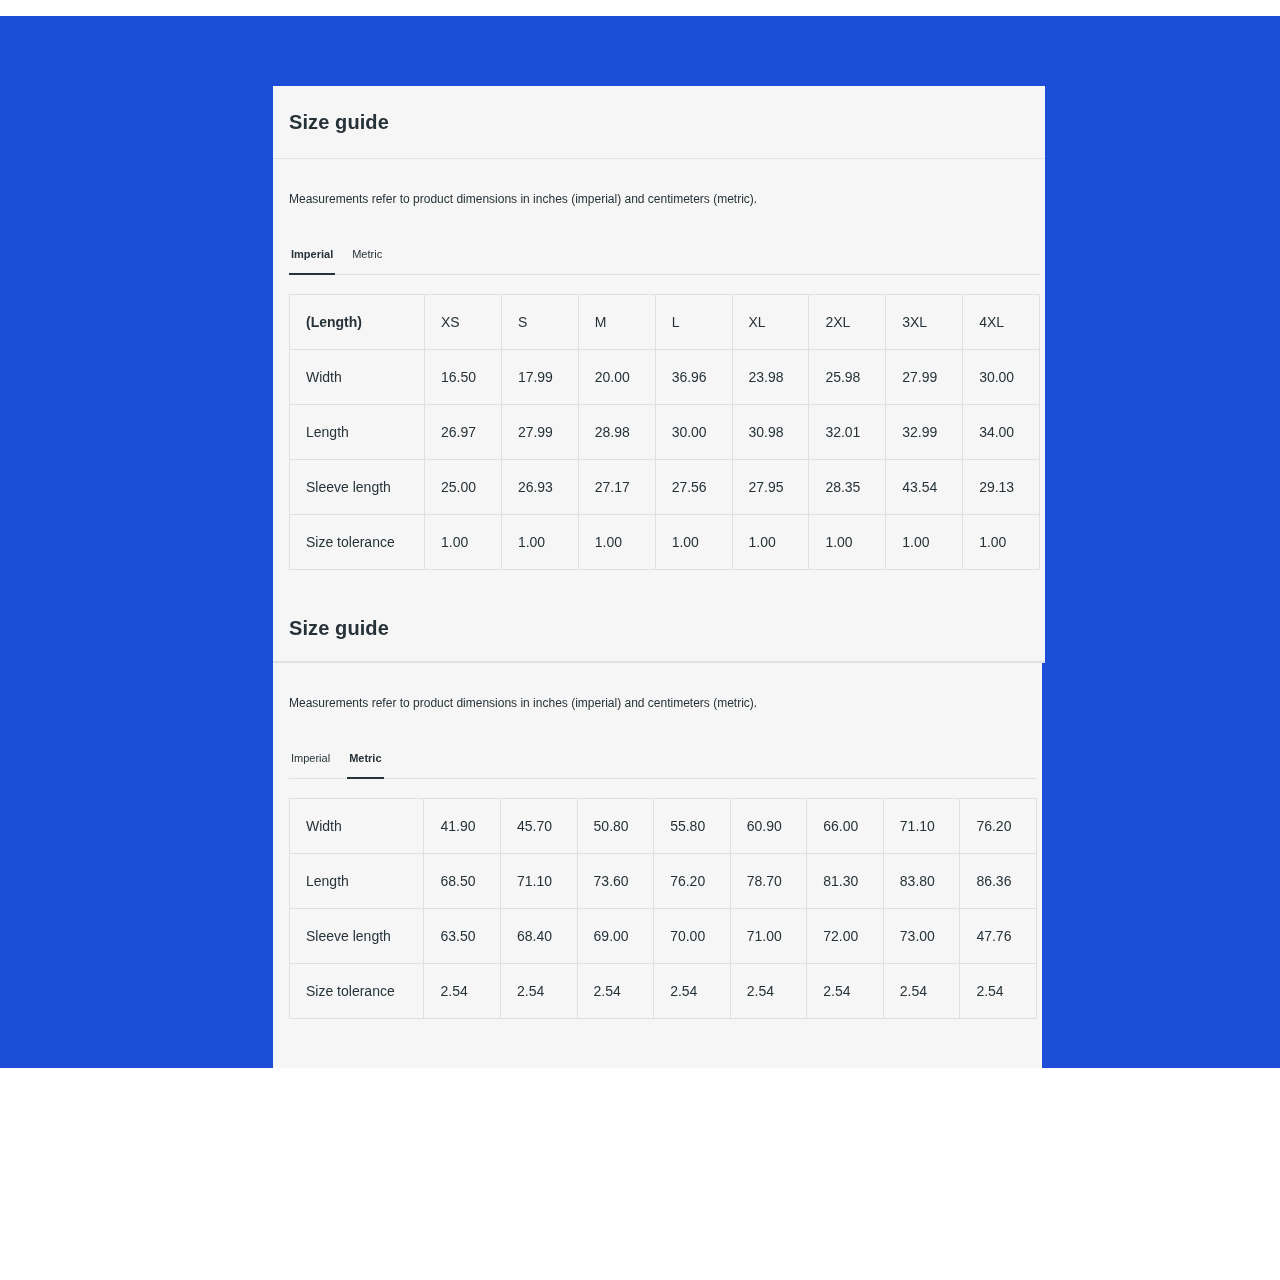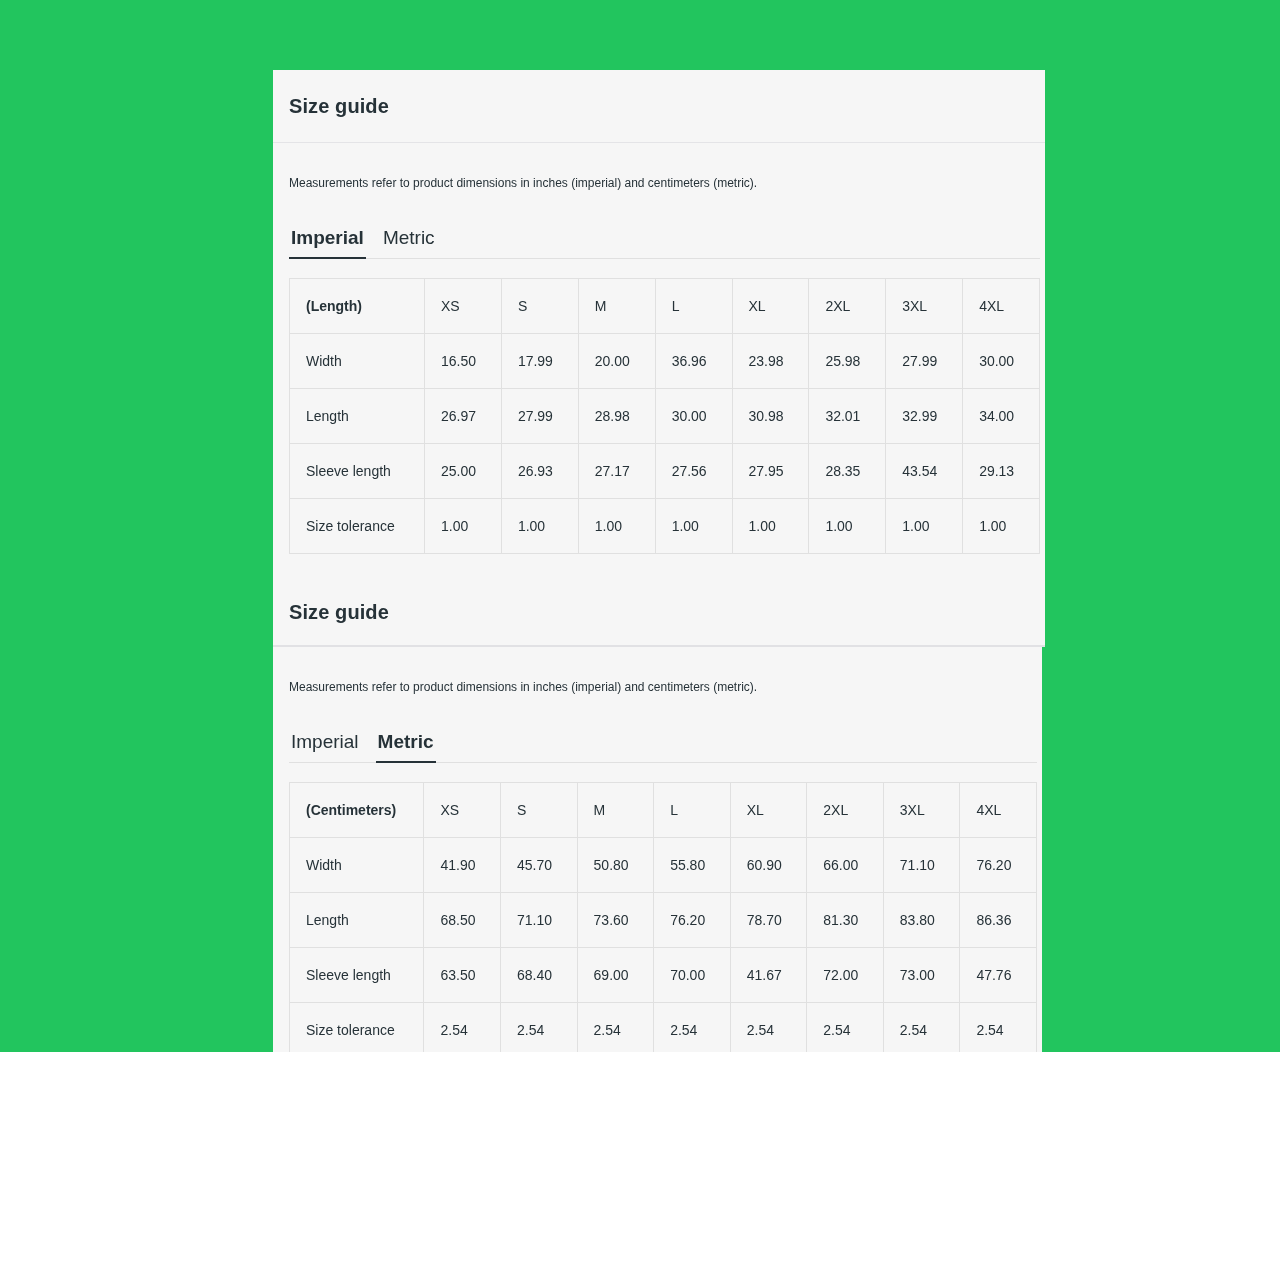--- a/index.html
+++ b/index.html
@@ -6,22 +6,23 @@
     margin: 0;
     padding: 0;
     background: #ffffff;
     font-family: "Liberation Sans", sans-serif;
     color: #263238;
   }
   .stage {
     position: relative;
     width: 1280px;
     height: 1052px;
-    background: #22c55e;
+    background: #1d4ed8;
     overflow: hidden;
+    margin-top: 16px;
   }
   .card {
     position: absolute;
     left: 273px;
     background: #f6f6f6;
     box-sizing: border-box;
   }
   .card-a { top: 70px; width: 772px; height: 575px; }
   .card-divider {
     position: absolute;
@@ -63,21 +64,21 @@
     line-height: 18px;
   }
   .tabs {
     margin-top: 29px;
     border-bottom: 1px solid #e0e0e0;
     display: flex;
     gap: 15px;
   }
   .tab {
     padding: 8px 2px 10px 2px;
-    font-size: 19px;
+    font-size: 11px;
     line-height: 18px;
     cursor: pointer;
   }
   .tab.active {
     font-weight: bold;
     border-bottom: 2px solid #263238;
     margin-bottom: -1px;
   }
 
   .size-table {
@@ -183,31 +184,20 @@
 
   <div class="card card-b">
     <div class="section-body">
       <div class="description">Measurements refer to product dimensions in inches (imperial) and centimeters (metric).</div>
       <div class="tabs">
         <div class="tab">Imperial</div>
         <div class="tab active">Metric</div>
       </div>
       <table class="size-table">
         <tbody>
-            <tr>
-          <th class="unit unit-col">(Centimeters)</th>
-          <th>XS</th>
-          <th>S</th>
-          <th>M</th>
-          <th>L</th>
-          <th>XL</th>
-          <th>2XL</th>
-          <th>3XL</th>
-          <th>4XL</th>
-        </tr>
         <tr>
           <td class="unit-col">Width</td>
           <td>41.90</td>
           <td>45.70</td>
           <td>50.80</td>
           <td>55.80</td>
           <td>60.90</td>
           <td>66.00</td>
           <td>71.10</td>
           <td>76.20</td>
@@ -222,21 +212,21 @@
           <td>81.30</td>
           <td>83.80</td>
           <td>86.36</td>
         </tr>
         <tr>
           <td class="unit-col">Sleeve length</td>
           <td>63.50</td>
           <td>68.40</td>
           <td>69.00</td>
           <td>70.00</td>
-          <td>41.67</td>
+          <td>71.00</td>
           <td>72.00</td>
           <td>73.00</td>
           <td>47.76</td>
         </tr>
         <tr>
           <td class="unit-col">Size tolerance</td>
           <td>2.54</td>
           <td>2.54</td>
           <td>2.54</td>
           <td>2.54</td>

